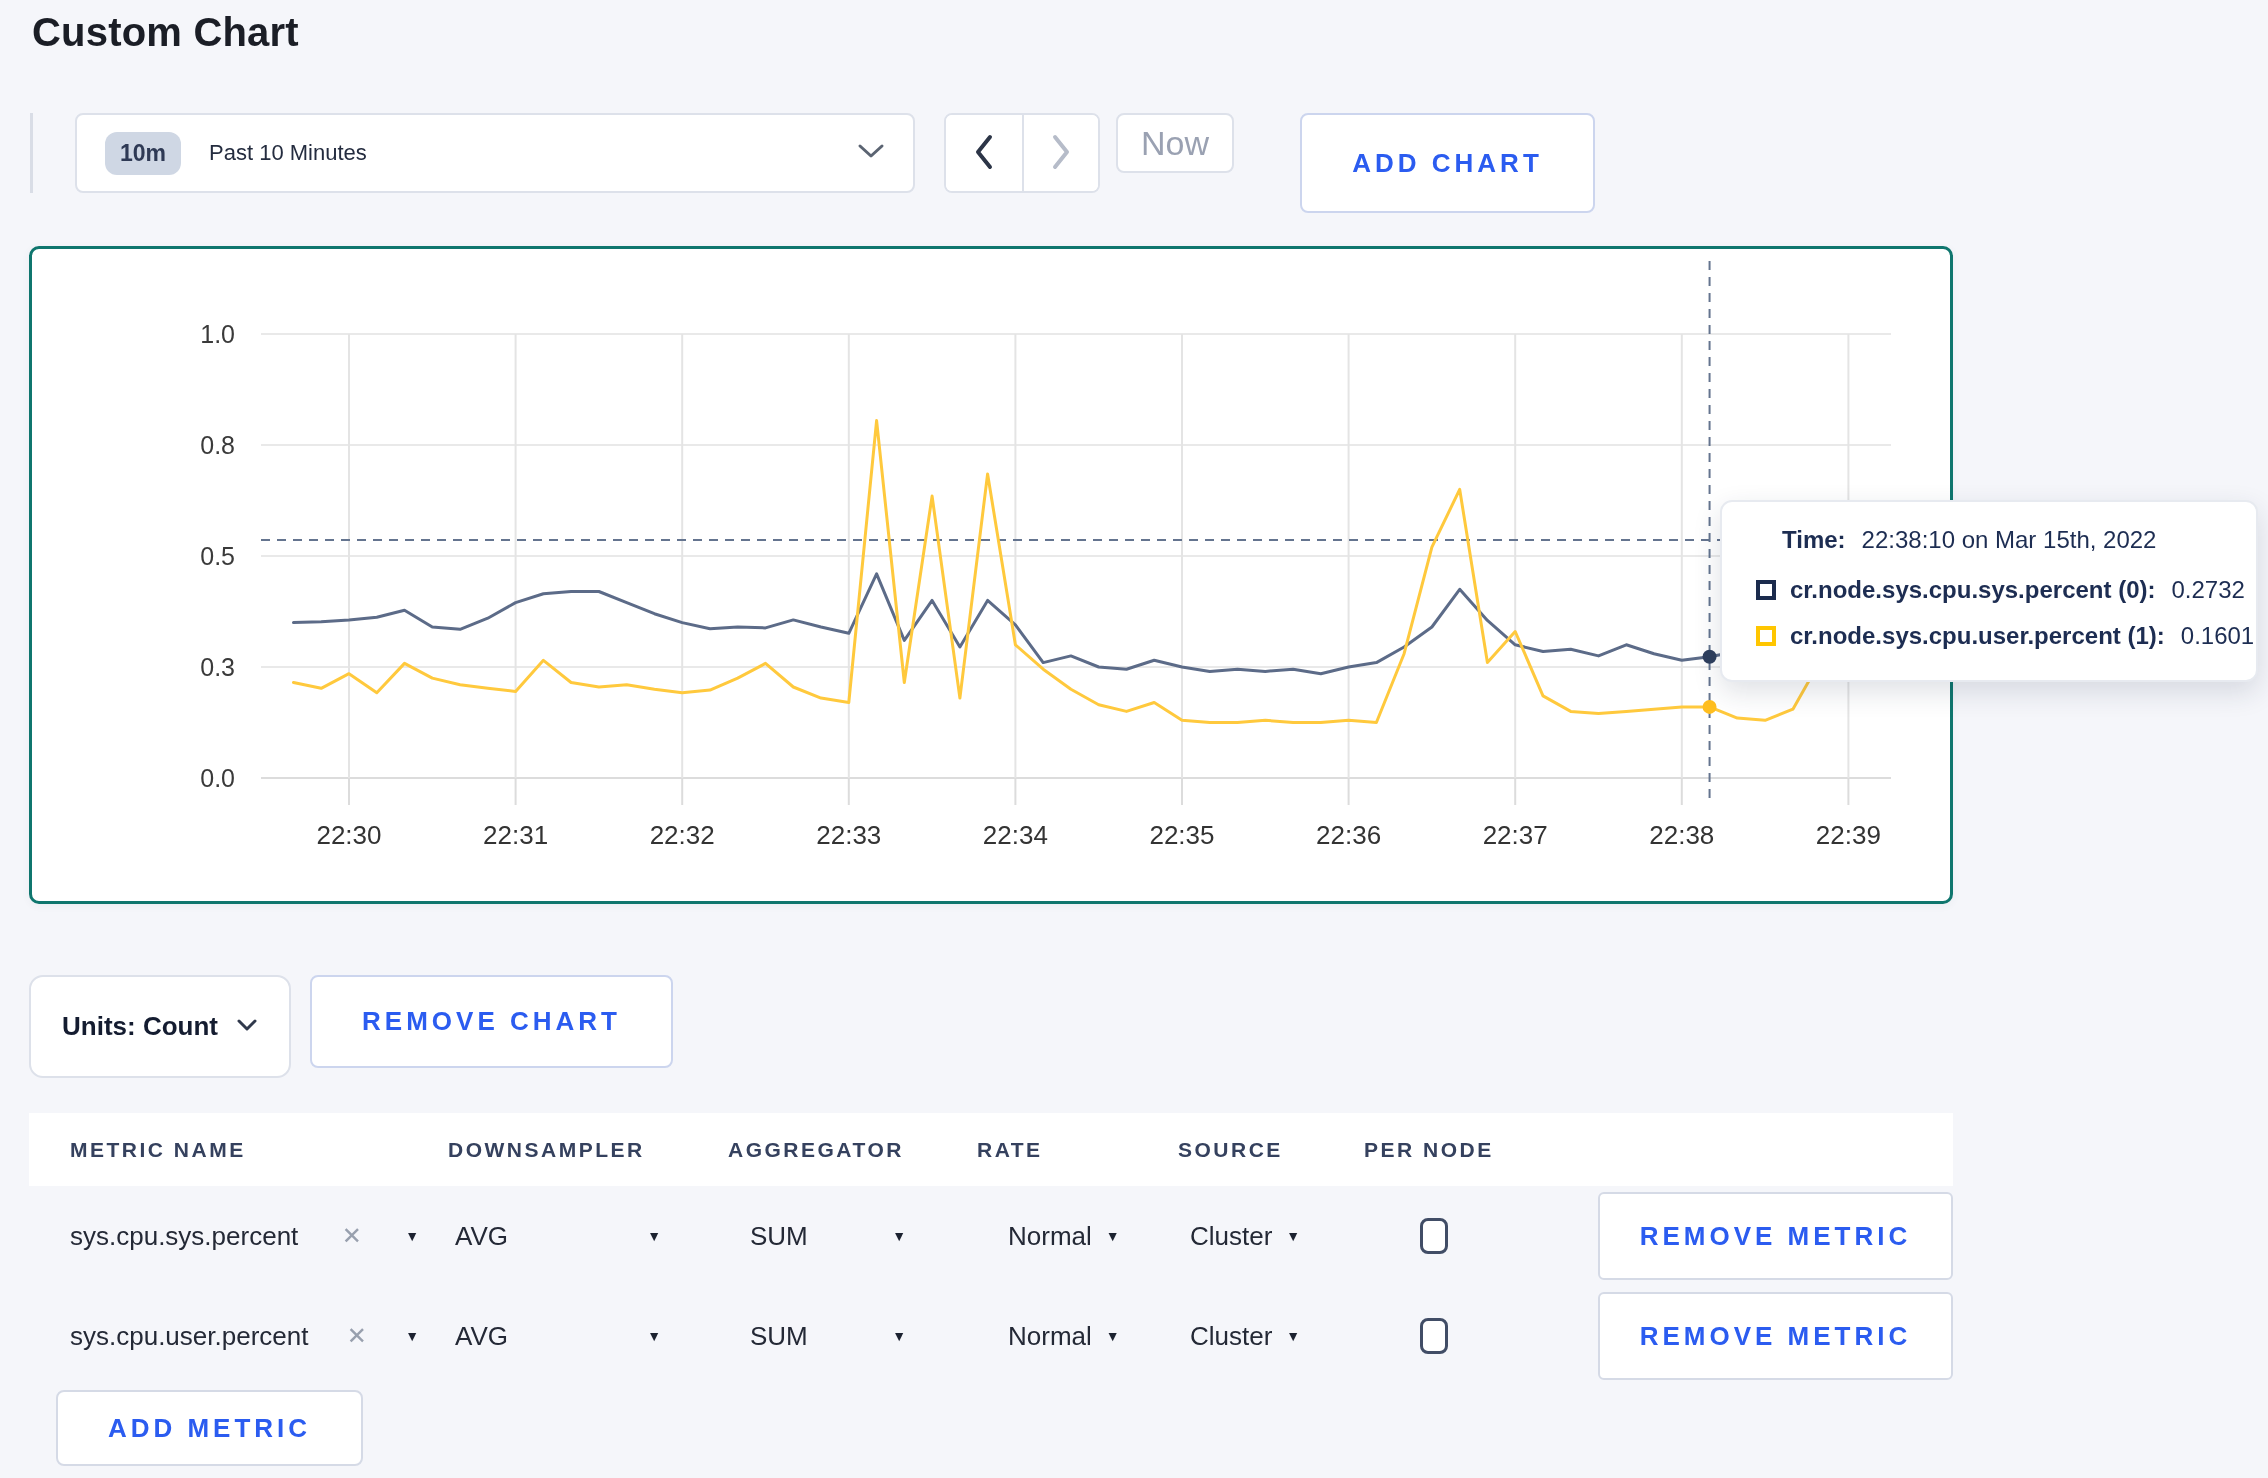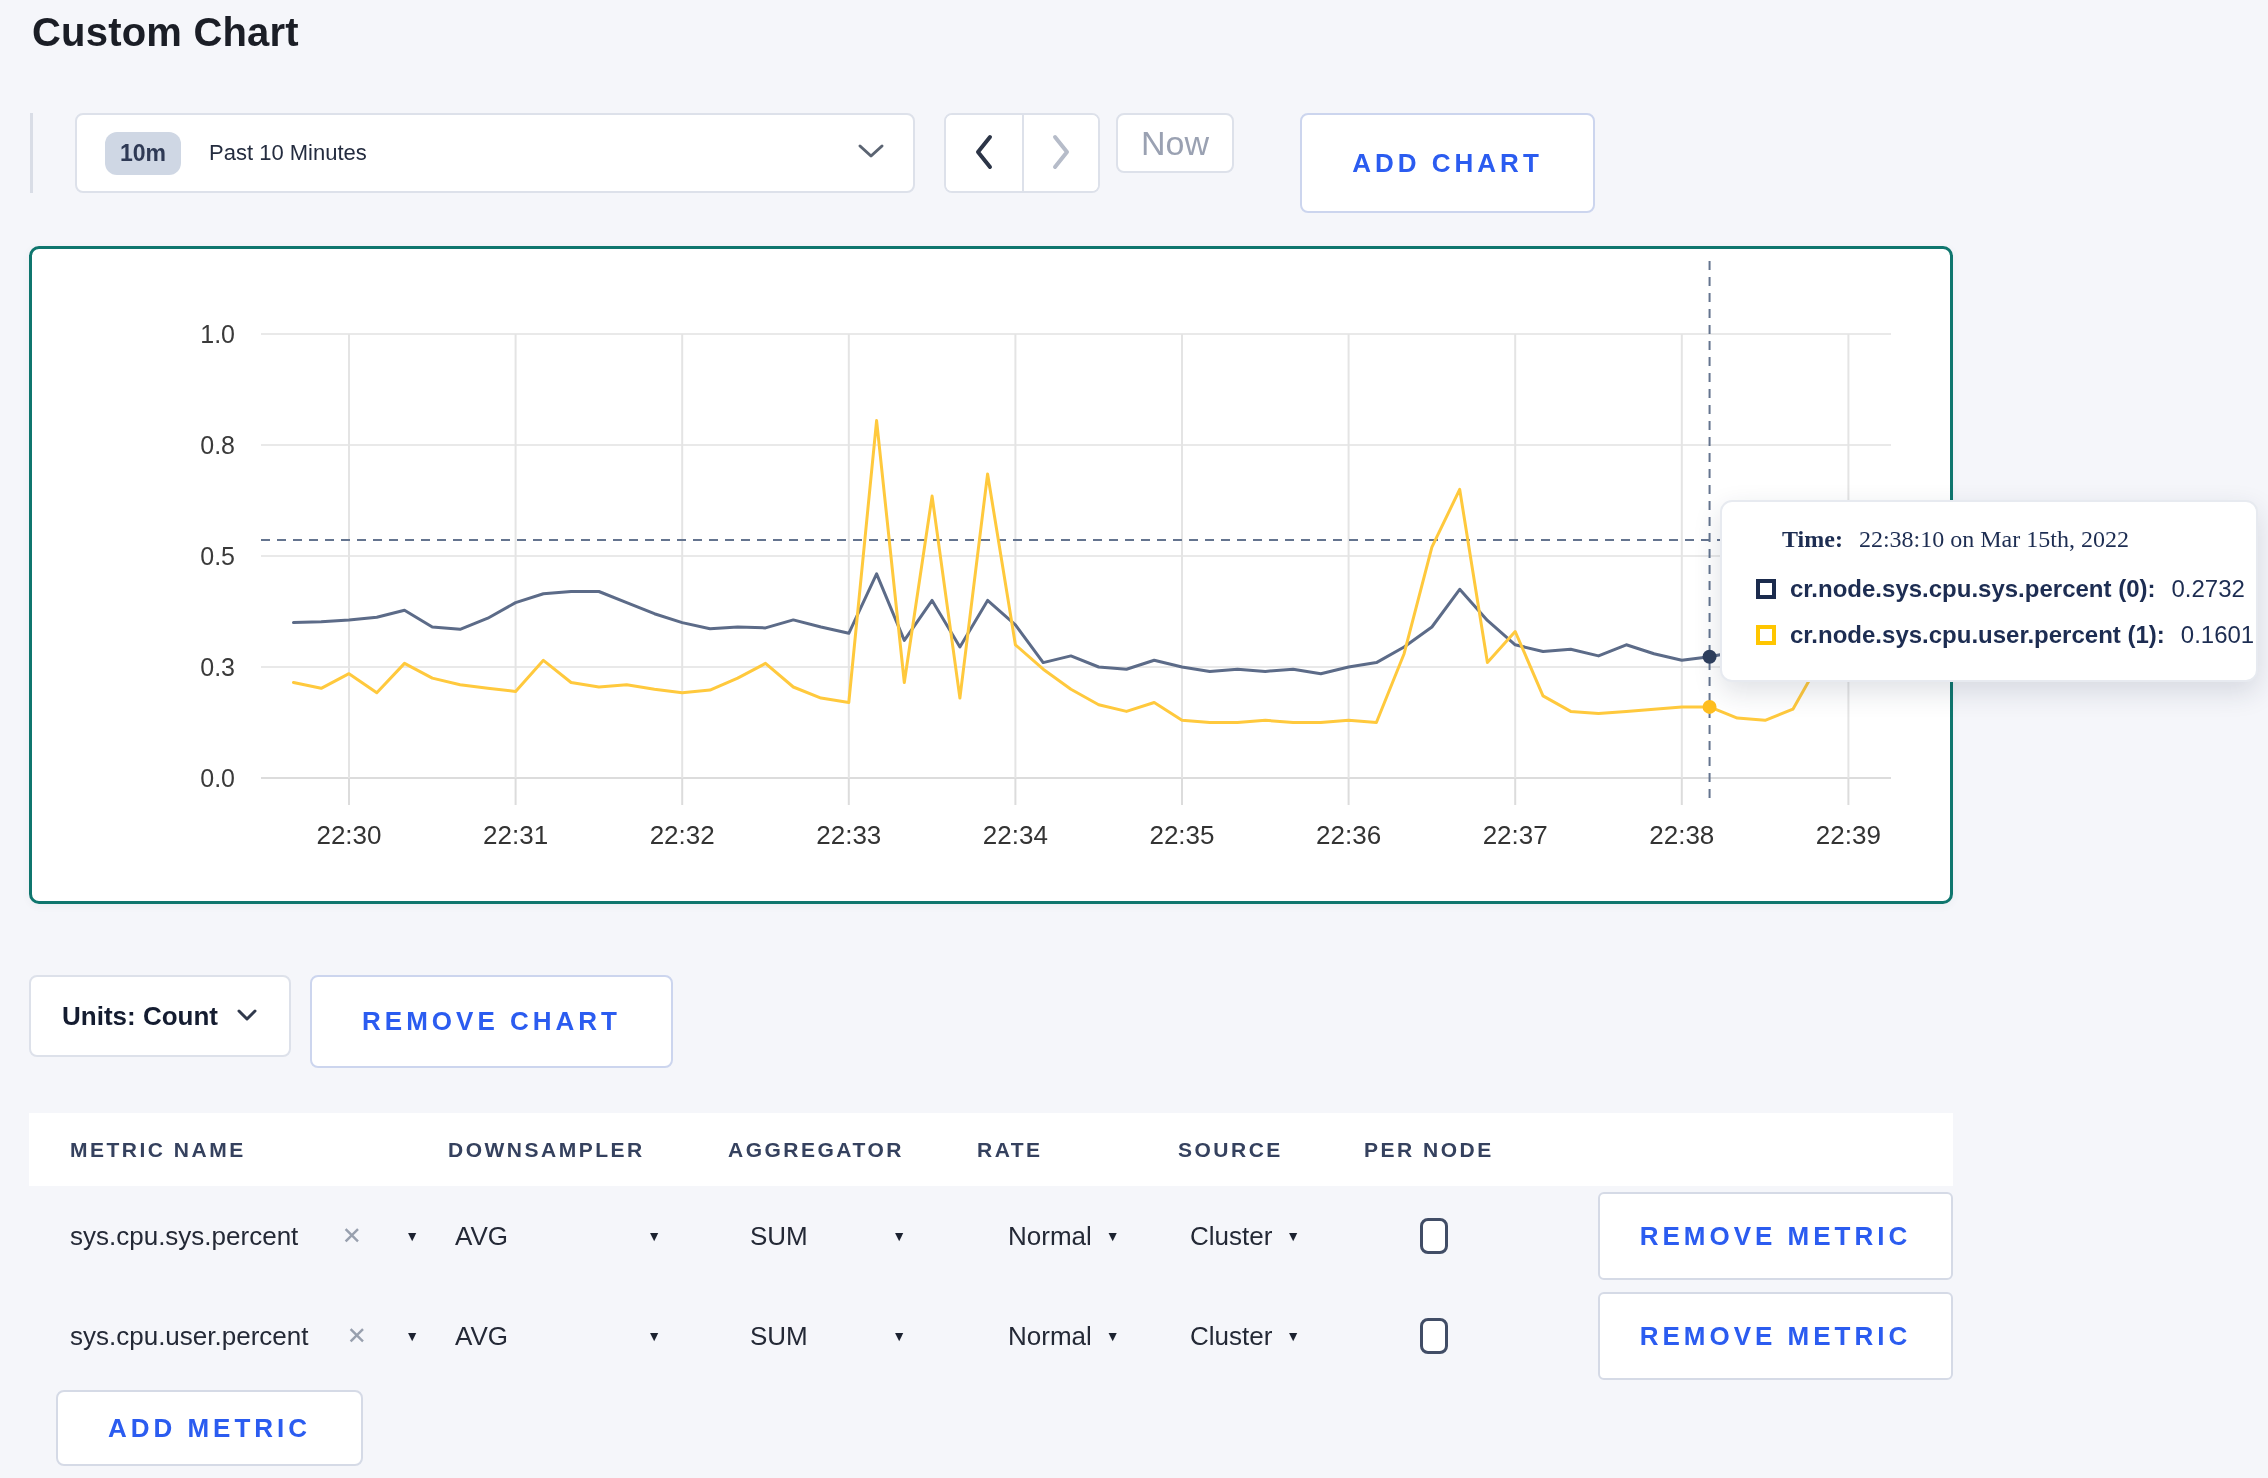--- a/index.html
+++ b/index.html
@@ -57,28 +57,28 @@
   }
   #chart-svg { position: absolute; left: 0; top: 0; }
 
   
   #chart-tooltip {
     left: 1720px; top: 500px; width: 538px; height: 182px;
     background: #fff; border: 2px solid #e7eaf0; border-radius: 12px;
     box-shadow: 0 10px 28px rgba(30,40,70,0.14);
     padding: 24px 0 0 34px; z-index: 5; color: #1d2d52;
   }
-  .tt-time { font-size: 24px; padding-left: 26px; margin-bottom: 22px; font-family: Liberation Serif, serif; }
+  .tt-time { font-size: 24px; padding-left: 26px; margin-bottom: 22px; }
   .tt-time .tt-label { font-weight: 700; margin-right: 16px; }
   .tt-entry { display: flex; align-items: center; font-size: 24px; margin-bottom: 18px; }
   .tt-sq { width: 20px; height: 20px; border: 4px solid; margin-right: 14px; flex: none; }
   .tt-entry .lbl { font-weight: 700; margin-right: 16px; white-space: nowrap; }
 
   
-  #units-select { left: 29px; top: 975px; width: 262px; height: 82px; justify-content: center; gap: 18px; cursor: pointer; }
+  #units-select { left: 29px; top: 975px; width: 262px; height: 103px; justify-content: center; gap: 18px; cursor: pointer; border-radius: 14px; }
   #units-label { font-size: 26px; font-weight: 700; color: #141c30; }
   #remove-chart-button { left: 310px; top: 975px; width: 363px; height: 93px; }
 
   
   #metrics-header {
     left: 29px; top: 1113px; width: 1924px; height: 73px; background: #fff;
     display: grid; grid-template-columns: 390px 280px 249px 201px 186px 180px 438px;
     align-items: center;
   }
   .mh-cell {

